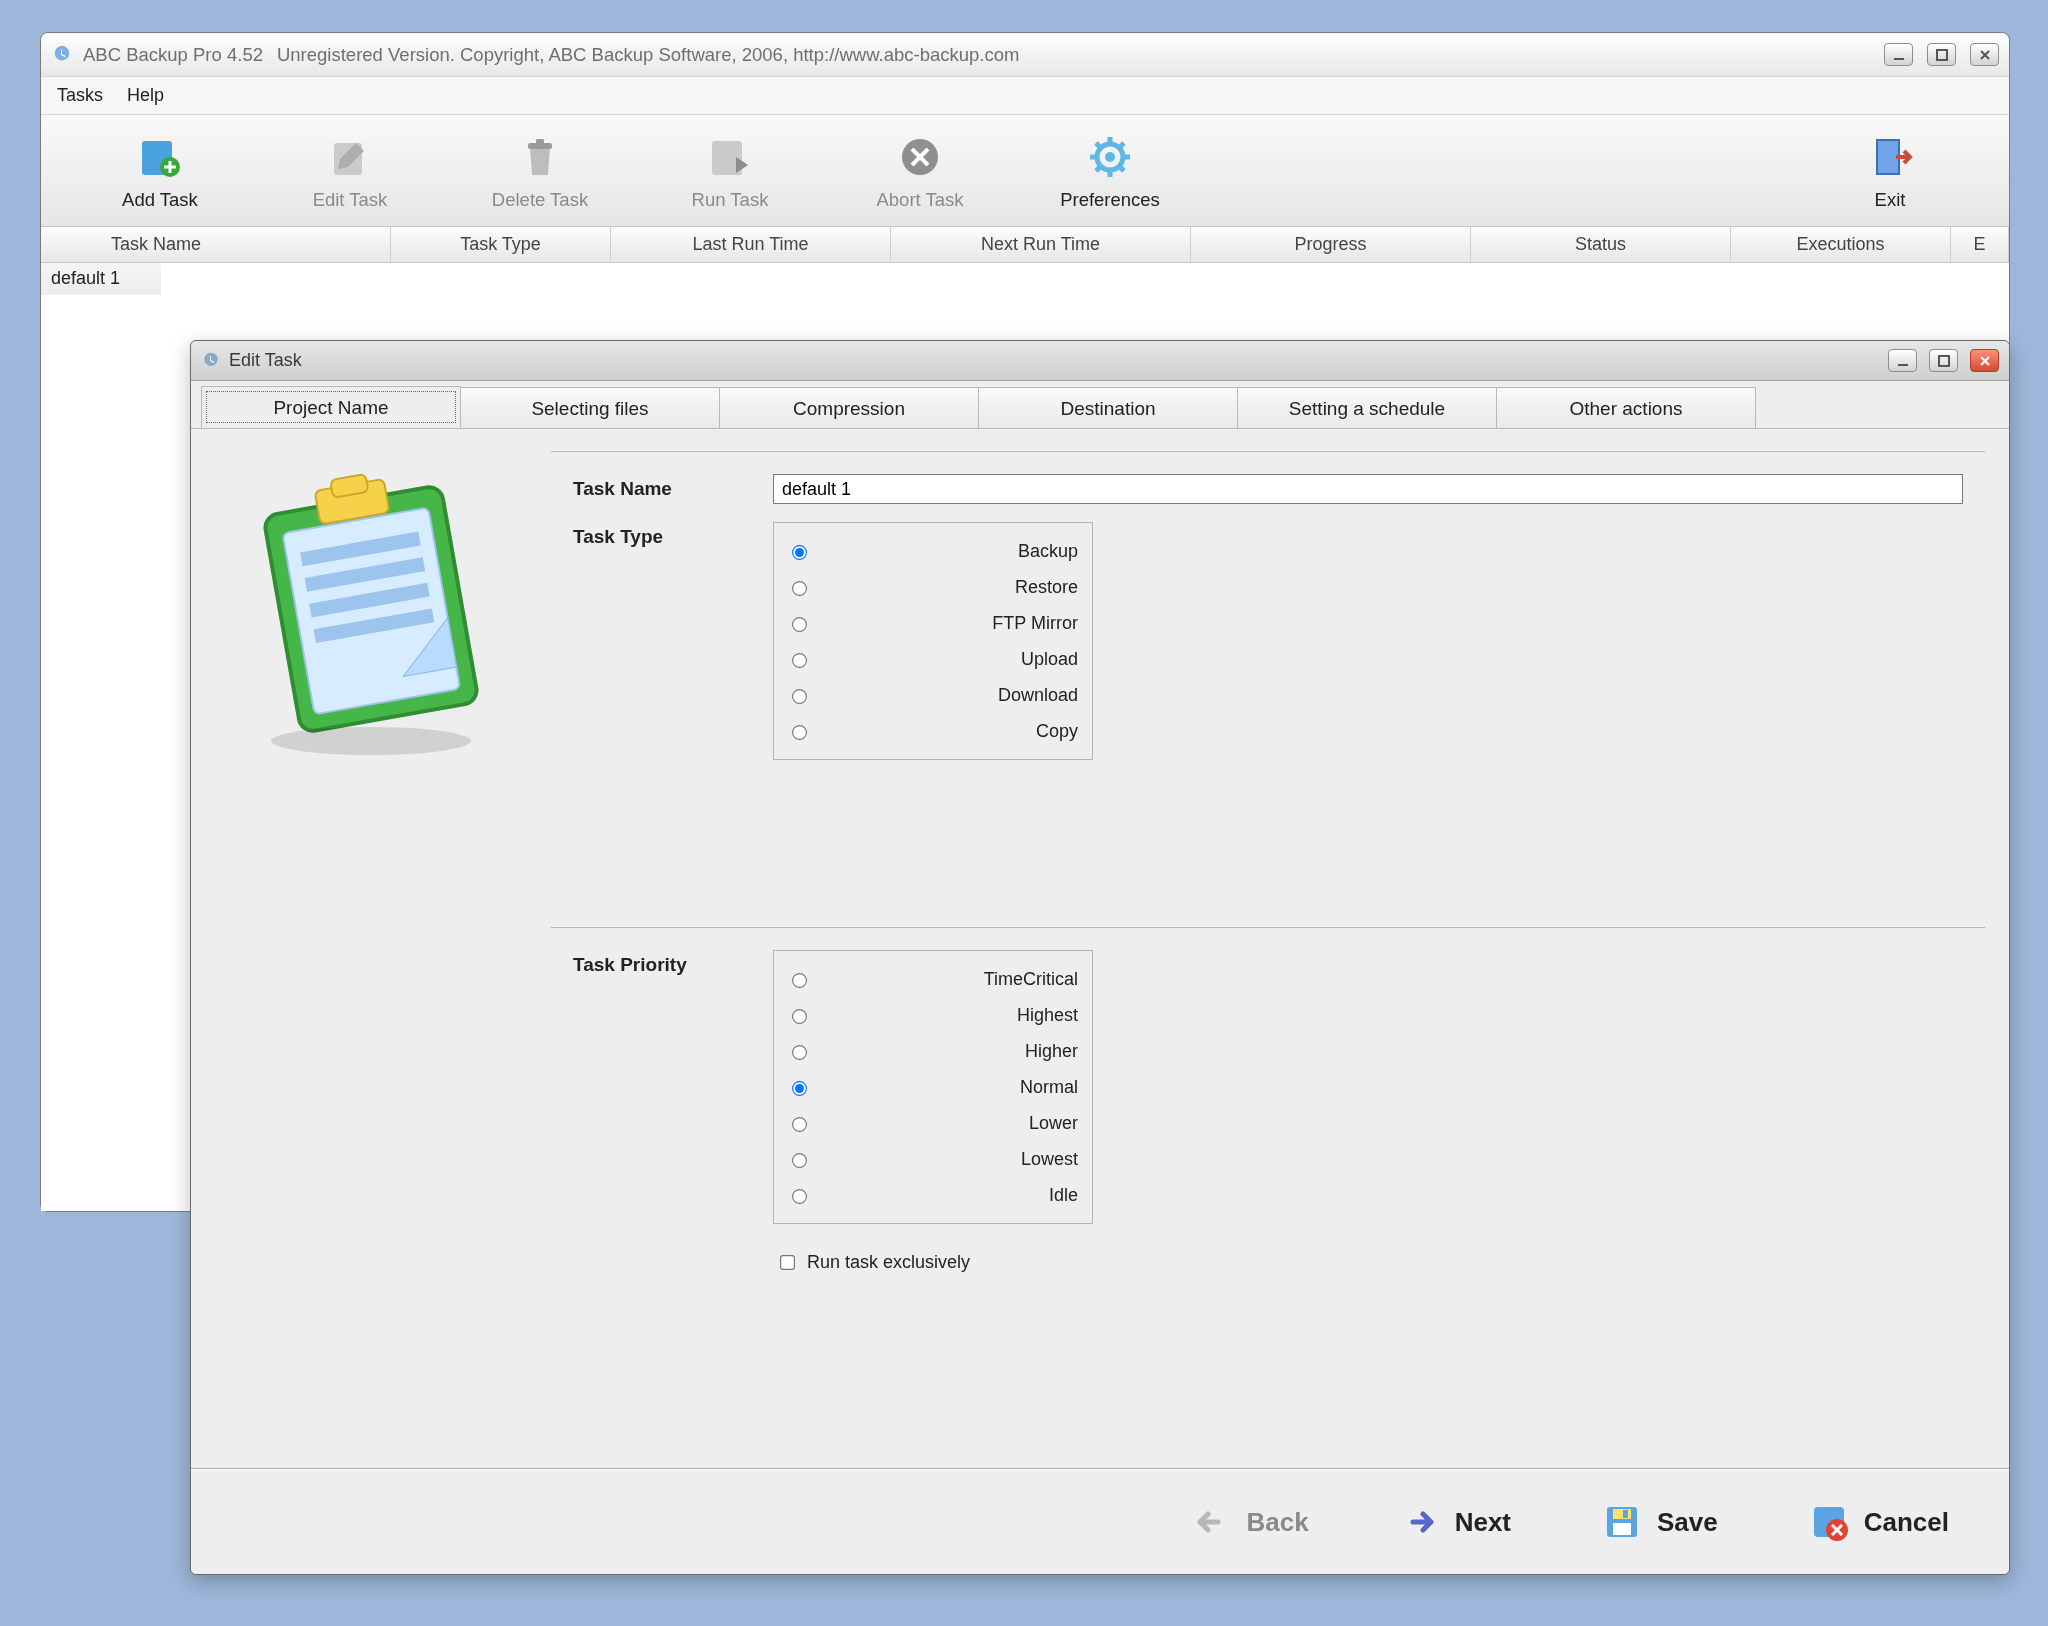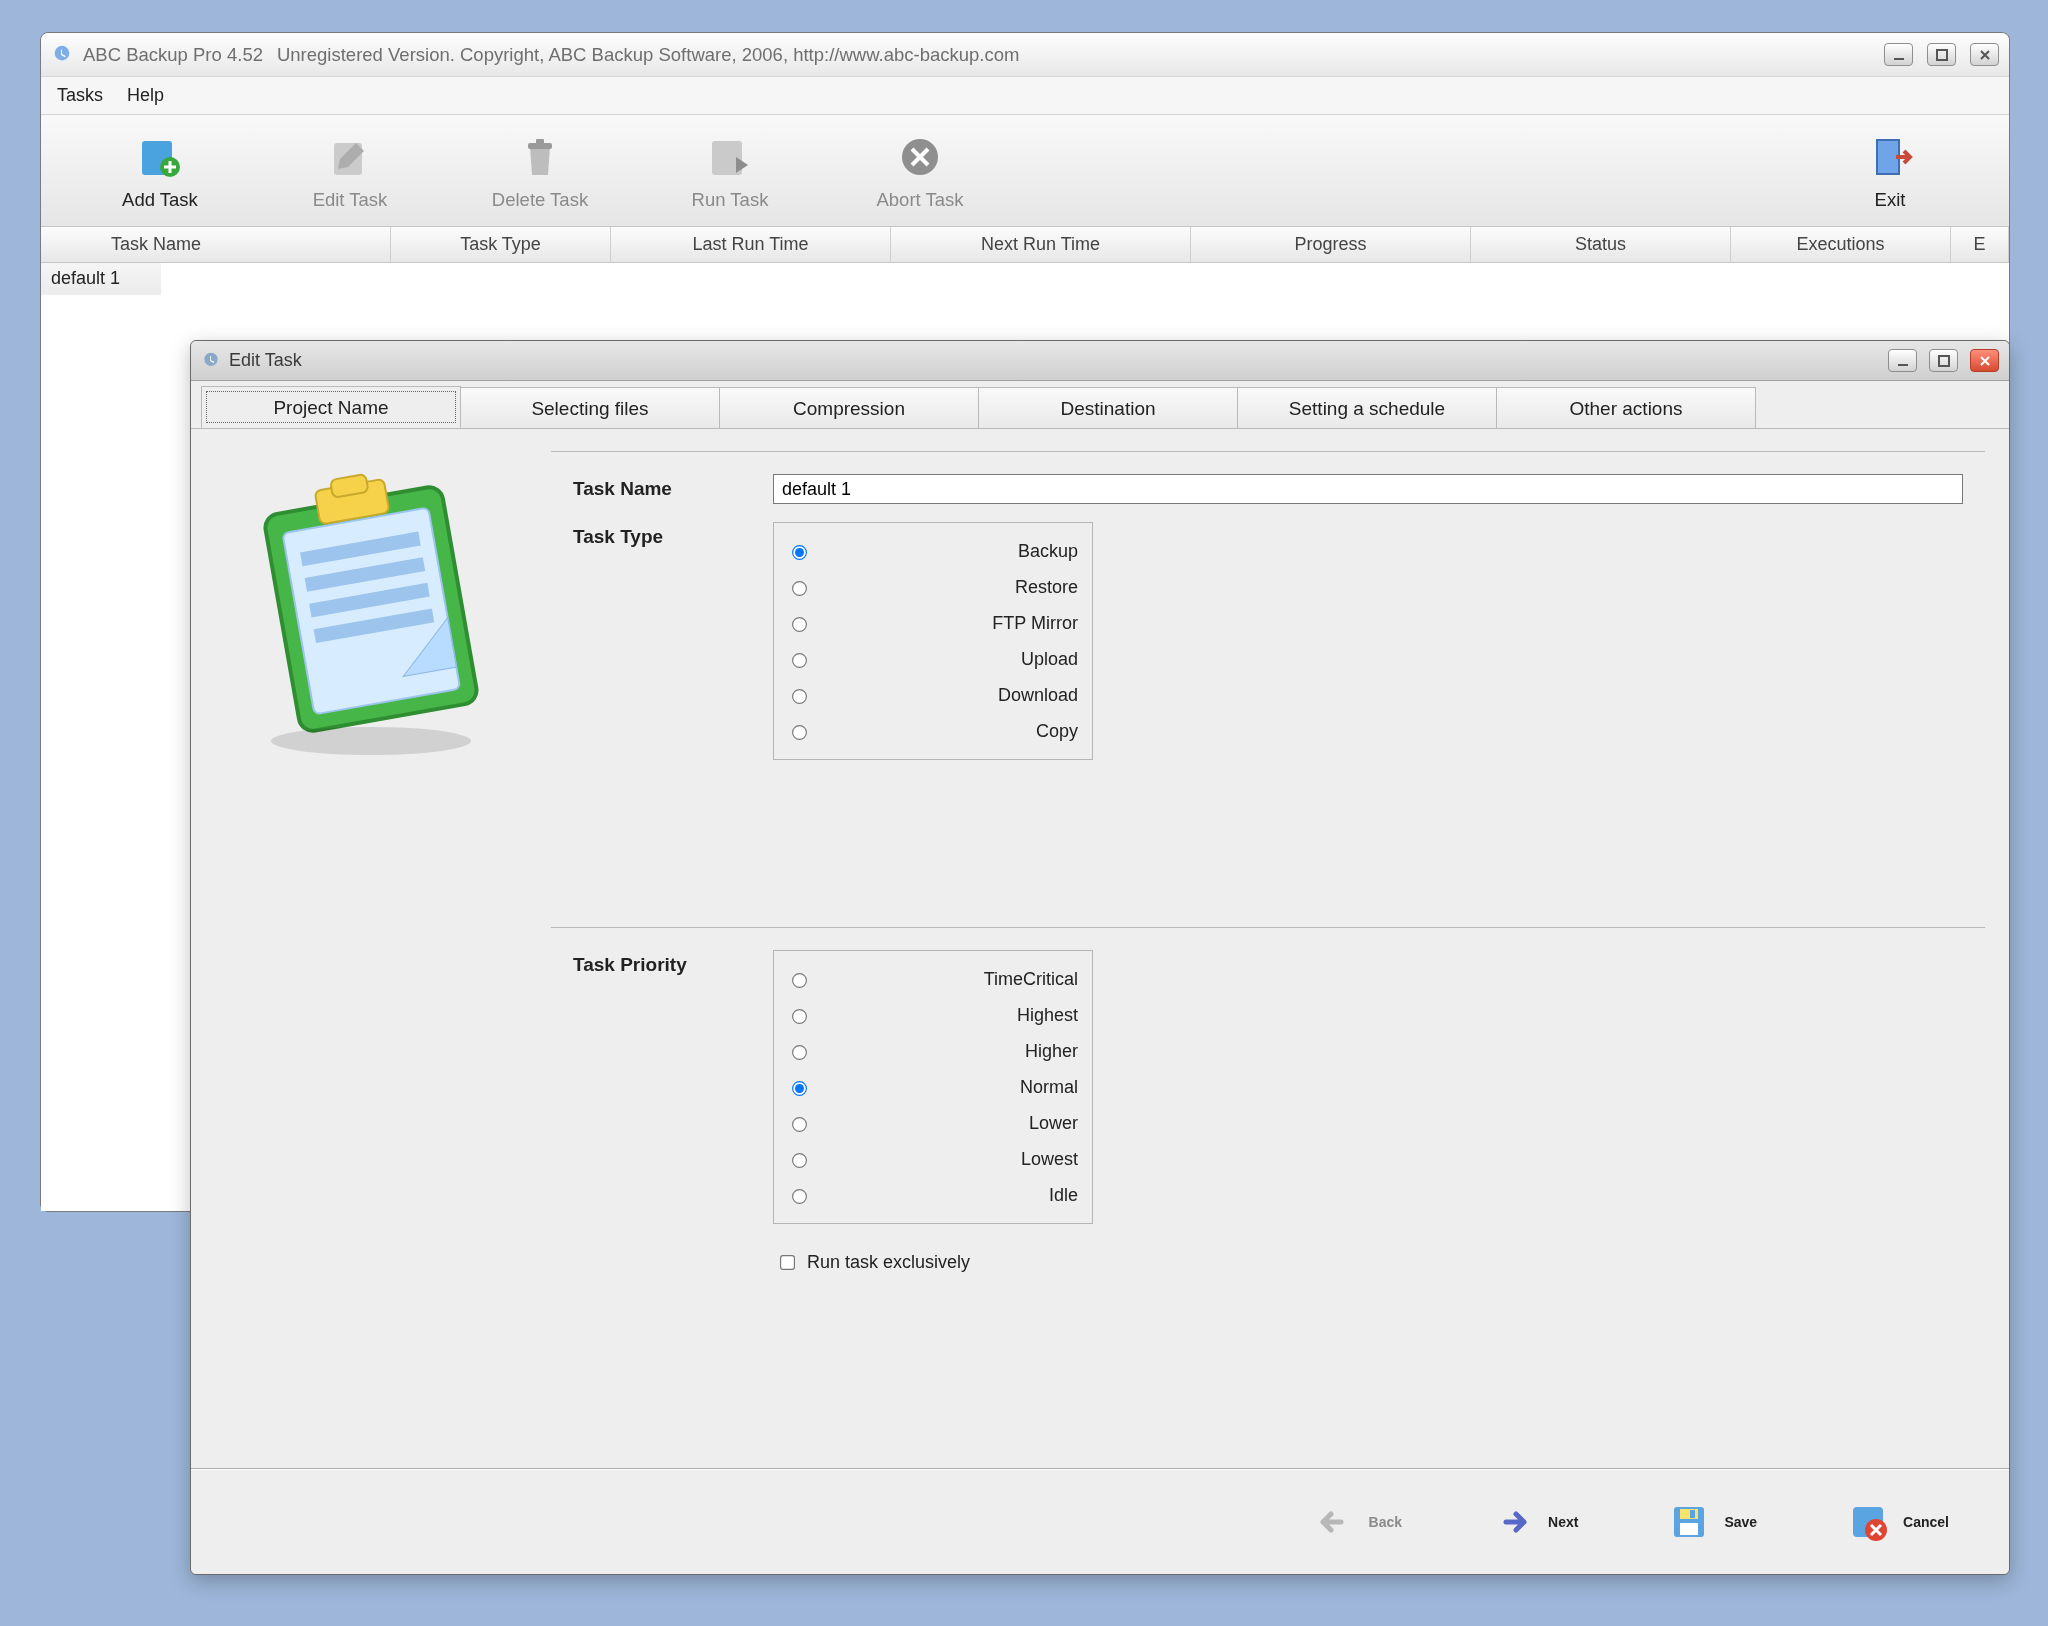--- a/index.html
+++ b/index.html
@@ -238,21 +238,21 @@
     height: 106px;
     border-top: 2px groove #fff;
     display:flex; align-items:center; justify-content:flex-end;
     gap: 90px;
     padding: 0 60px;
     background: var(--dialog-body);
     border-radius: 0 0 6px 6px;
   }
   .footer-btn {
     display:flex; align-items:center; gap: 14px;
-    font-size: 14px; font-weight:bold;
+    font-size: 26px; font-weight:bold;
     cursor:default;
   }
   .footer-btn.disabled { color: var(--xp-text-gray); font-weight:bold;}
   .footer-icon { width:42px; height:42px; display:flex; align-items:center; justify-content:center; }
 
   
   svg { display:block; }
 </style>
 </head>
 <body>
@@ -331,20 +331,32 @@
       <span>Run Task</span>
     </div>
     <div class="tool-btn disabled">
       <span class="icon-square">
         <svg width="48" height="48" viewBox="0 0 48 48">
             <circle cx="24" cy="24" r="18" fill="#8f8f8f"></circle>
             <path d="M16 16l16 16M32 16L16 32" stroke="#fff" stroke-width="4"></path>
           </svg>
       </span>
       <span>Abort Task</span>
+    </div>
+    <div class="tool-btn">
+      <span class="icon-square">
+        <svg width="48" height="48" viewBox="0 0 48 48">
+            <circle cx="24" cy="24" r="13" fill="none" stroke="#5fb7e8" stroke-width="5"></circle>
+            <g stroke="#5fb7e8" stroke-width="5">
+              <path d="M24 4v8M24 36v8M4 24h8M36 24h8M10 10l6 6M32 32l6 6M38 10l-6 6M16 32l-6 6"></path>
+            </g>
+            <circle cx="24" cy="24" r="5" fill="#5fb7e8"></circle>
+          </svg>
+      </span>
+      <span>Preferences</span>
     </div>
     <div class="tool-spacer"></div>
     <div class="tool-btn">
       <span class="icon-square">
         <svg width="48" height="48" viewBox="0 0 48 48">
             <rect x="10" y="6" width="24" height="36" fill="#3e6fb3"></rect>
             <rect x="12" y="8" width="20" height="32" fill="#6fa4e8"></rect>
             <path d="M30 24h14m-6-6l6 6-6 6" stroke="#c94a3b" stroke-width="4" fill="none"></path>
           </svg>
       </span>

